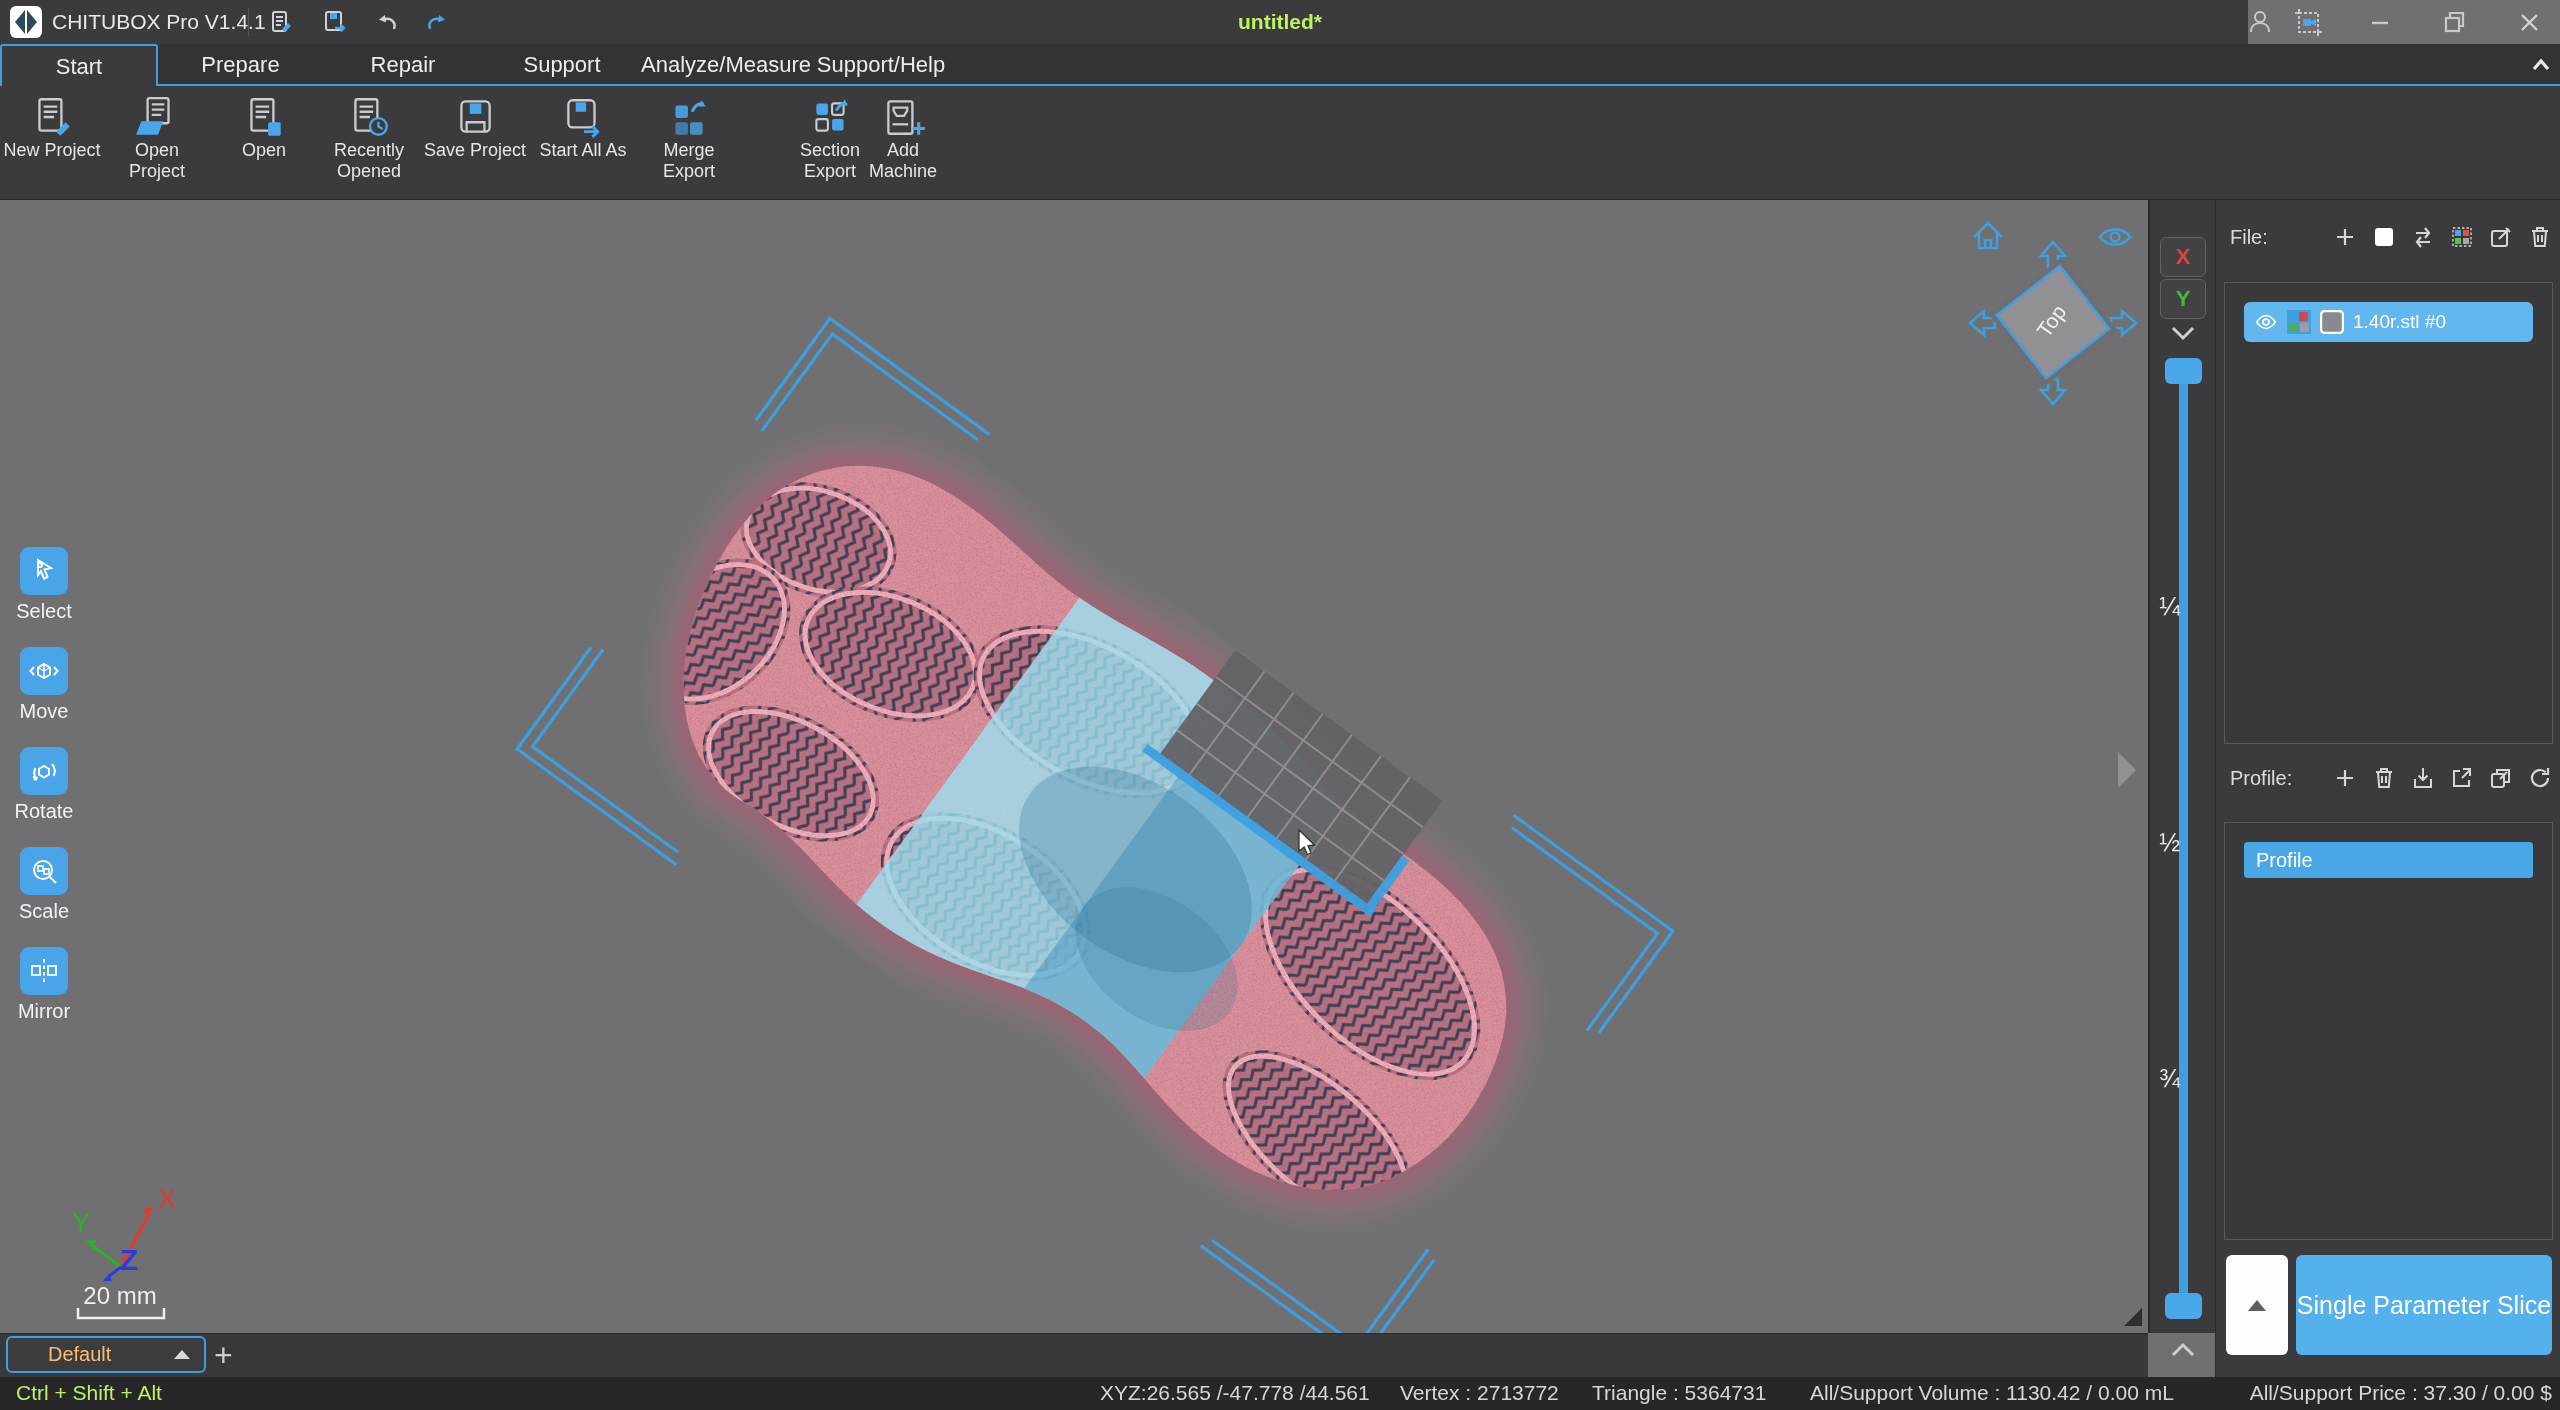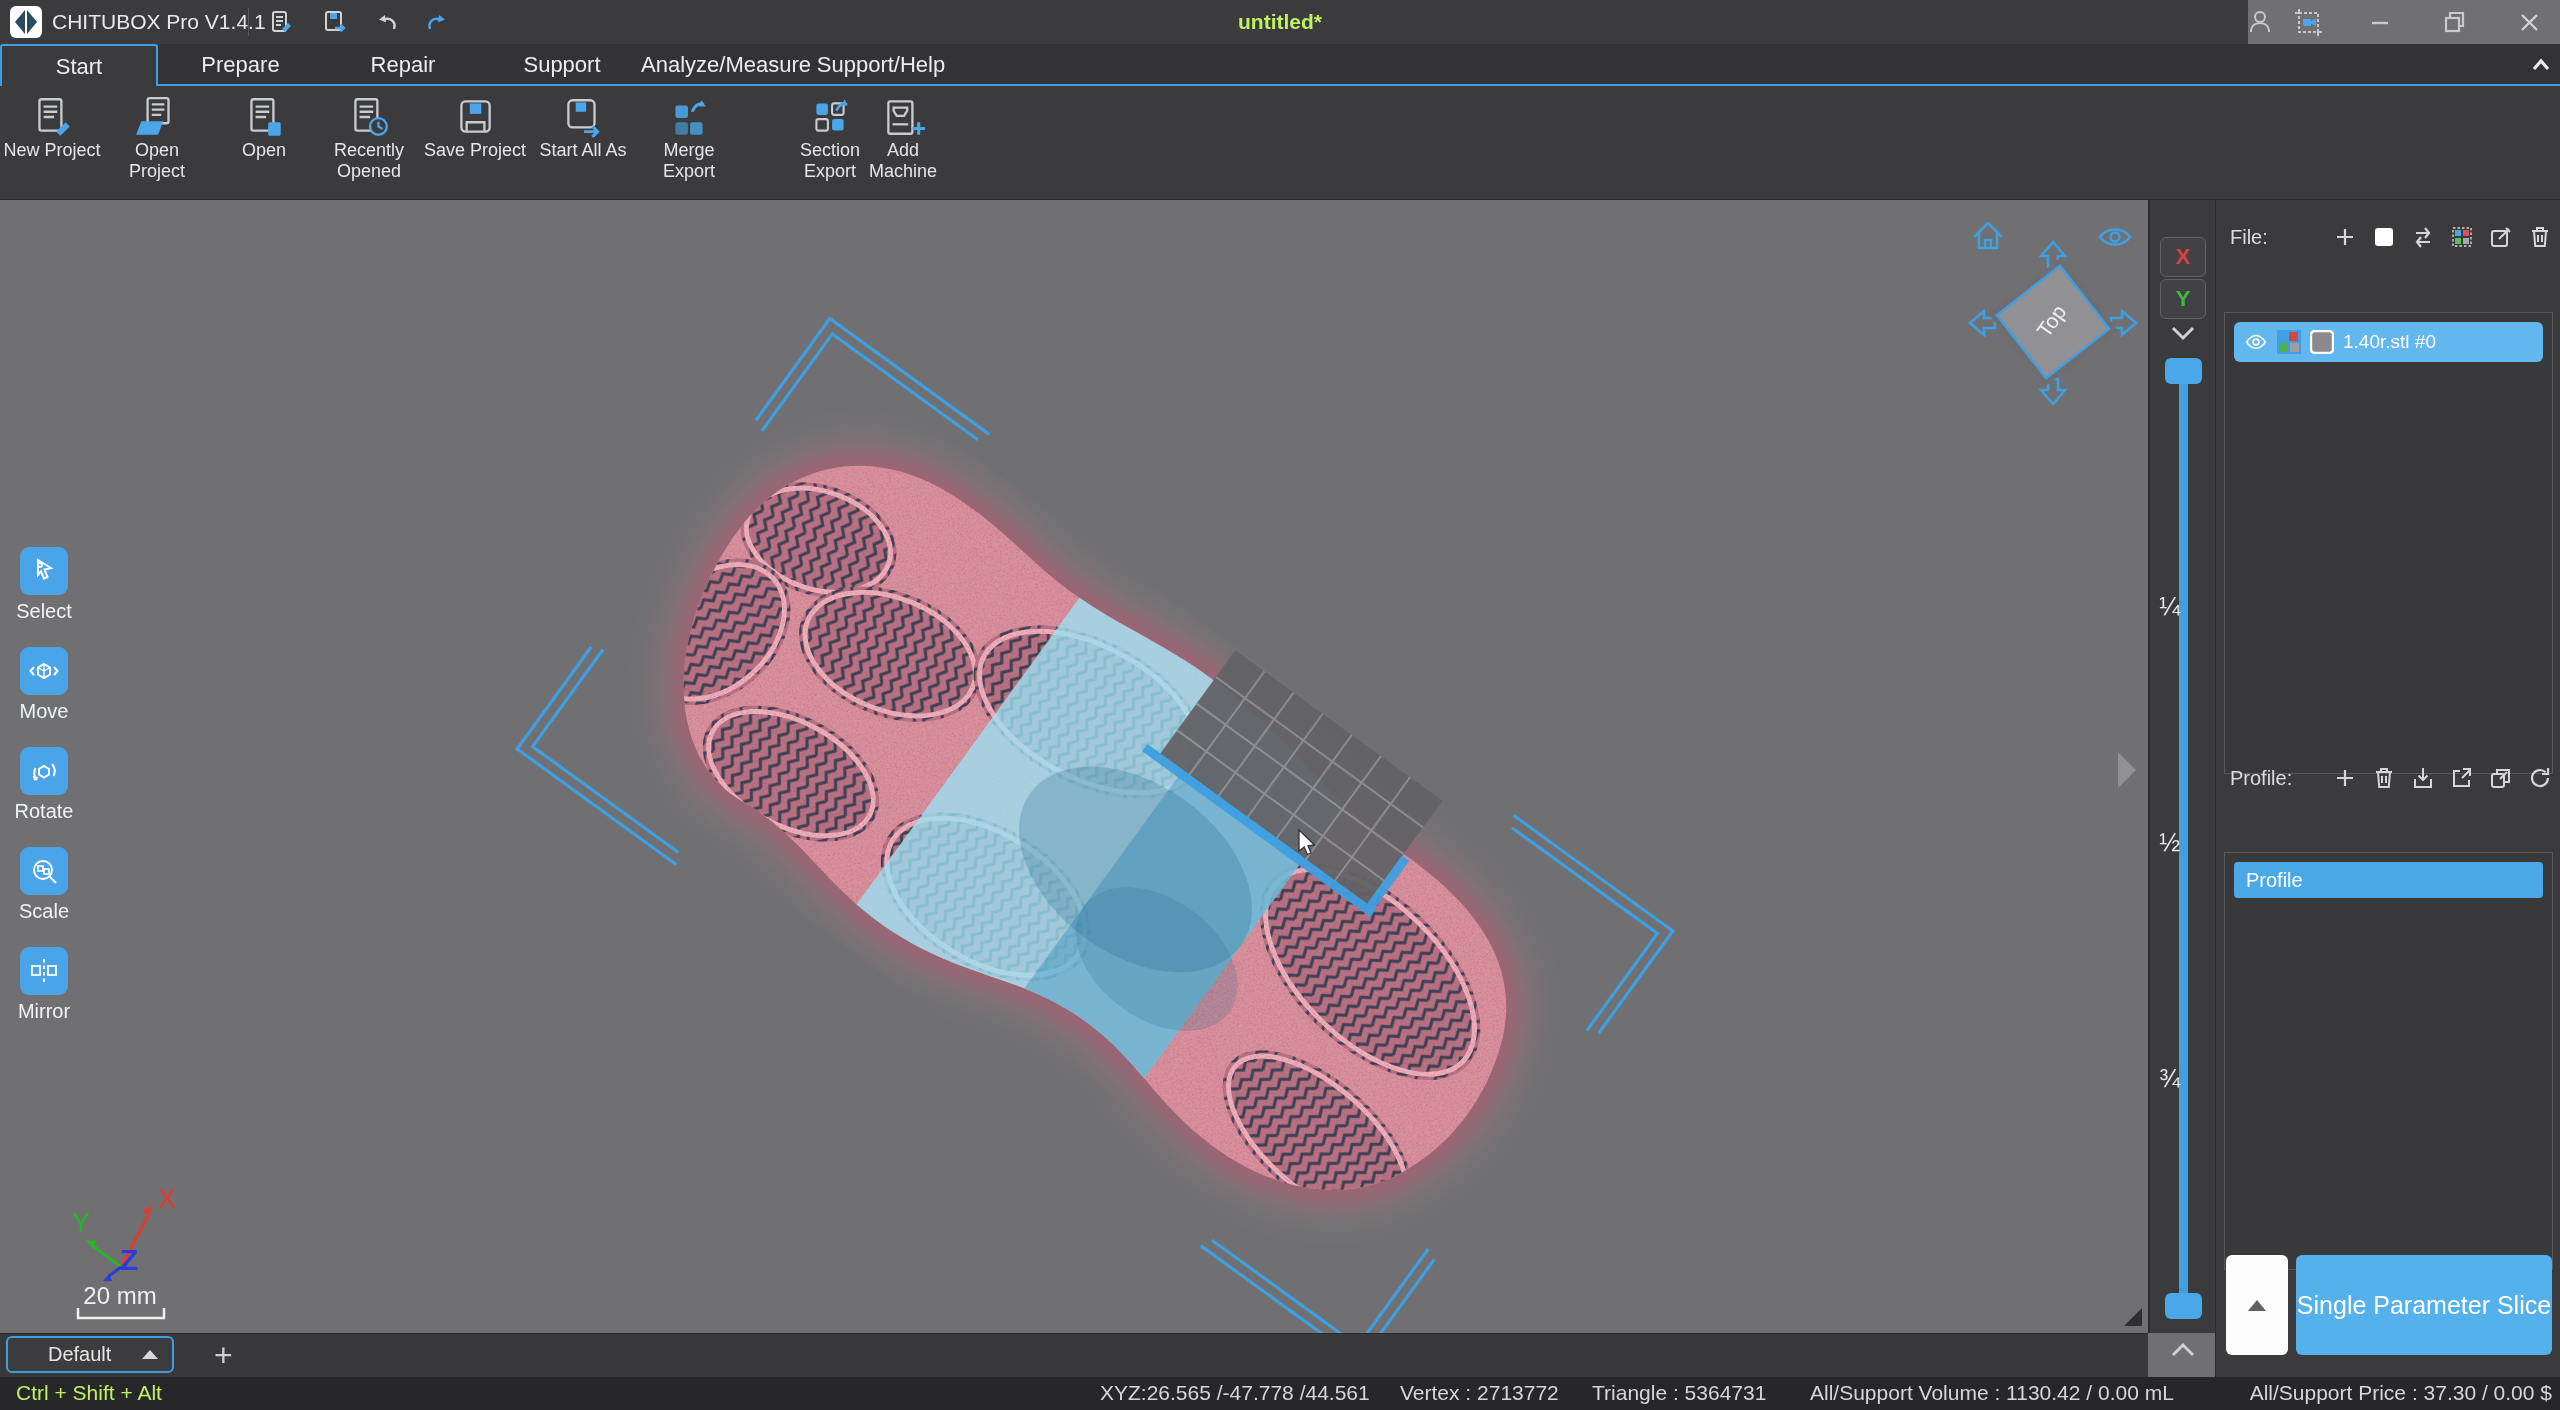--- a/index.html
+++ b/index.html
@@ -32,32 +32,32 @@
   .axbtn{position:absolute;left:10px;width:44px;height:38px;border:1px solid #626266;border-radius:6px;background:#424245;
          font-size:22px;font-weight:bold;text-align:center;line-height:38px;}
   .frac{position:absolute;left:0;width:30px;text-align:right;font-size:25px;color:#e8e8ea;}
   .chev{position:absolute;left:20px;width:26px;height:16px;}
   
   .rightpanel{position:absolute;left:2215px;top:200px;width:345px;height:1177px;background:#3b3b3d;border-left:1px solid #2c2c2e;box-sizing:border-box;}
   .phead{position:absolute;left:0;width:345px;height:44px;}
   .phead .plabel{position:absolute;left:14px;top:0;height:44px;line-height:44px;font-size:20px;color:#dcdcde;}
   .icrow{position:absolute;right:8px;top:9px;display:flex;gap:13px;}
   .icrow svg{display:block;}
-  .listbox{position:absolute;left:8px;width:329px;background:#39393b;border:1px solid #59595c;box-sizing:border-box;padding:9px;margin-top:30px;}
+  .listbox{position:absolute;left:8px;width:329px;background:#39393b;border:1px solid #59595c;box-sizing:border-box;padding:19px;}
   .fileitem{height:40px;border-radius:6px;background:#62b7ef;display:flex;align-items:center;gap:9px;padding:0 10px;}
   .fileitem .fname{font-size:19px;color:#fff;}
   .profitem{height:36px;border-radius:4px;background:#4aa8e6;display:flex;align-items:center;padding:0 12px;font-size:20px;color:#fff;}
   .upbtn{position:absolute;left:10px;top:1055px;width:62px;height:100px;background:#fdfdfd;border-radius:6px;display:flex;align-items:center;justify-content:center;}
   .upbtn .tri{width:0;height:0;border-left:9px solid transparent;border-right:9px solid transparent;border-bottom:11px solid #5f5f63;}
   .slicebtn{position:absolute;left:80px;top:1055px;width:256px;height:100px;background:#55b1ec;border-radius:6px;
             display:flex;align-items:center;justify-content:center;font-size:25px;color:#fff;}
   
   .wsbar{position:absolute;left:0;top:1333px;width:2148px;height:44px;background:#39393b;border-top:1px solid #2b2b2d;box-sizing:border-box;}
-  .wstab{position:absolute;left:6px;top:2px;width:168px;height:37px;border:2px solid #3f9fe0;border-radius:6px;background:#3c3c3e;
-         box-sizing:border-box;display:flex;align-items:center;justify-content:space-between;padding:0 14px 0 40px;font-size:20px;color:#e5e5e5;}
+  .wstab{position:absolute;left:6px;top:2px;width:200px;height:37px;border:2px solid #3f9fe0;border-radius:6px;background:#3c3c3e;
+         box-sizing:border-box;display:flex;align-items:center;justify-content:space-between;padding:0 14px 0 40px;font-size:20px;color:#fdba74;}
   .wstab .tri{width:0;height:0;border-left:8px solid transparent;border-right:8px solid transparent;border-bottom:9px solid #d8d8da;}
   .wsplus{position:absolute;left:214px;top:0;height:44px;line-height:42px;font-size:32px;color:#cfcfd3;}
   .statusbar{position:absolute;left:0;top:1377px;width:2560px;height:33px;background:#27272a;font-size:21px;color:#d6d6d8;}
   .statusbar span{position:absolute;top:0;height:33px;line-height:32px;white-space:nowrap;}
   .hint{color:#bef264;}
 </style>
 </head>
 <body>
 
 <div class="app">

